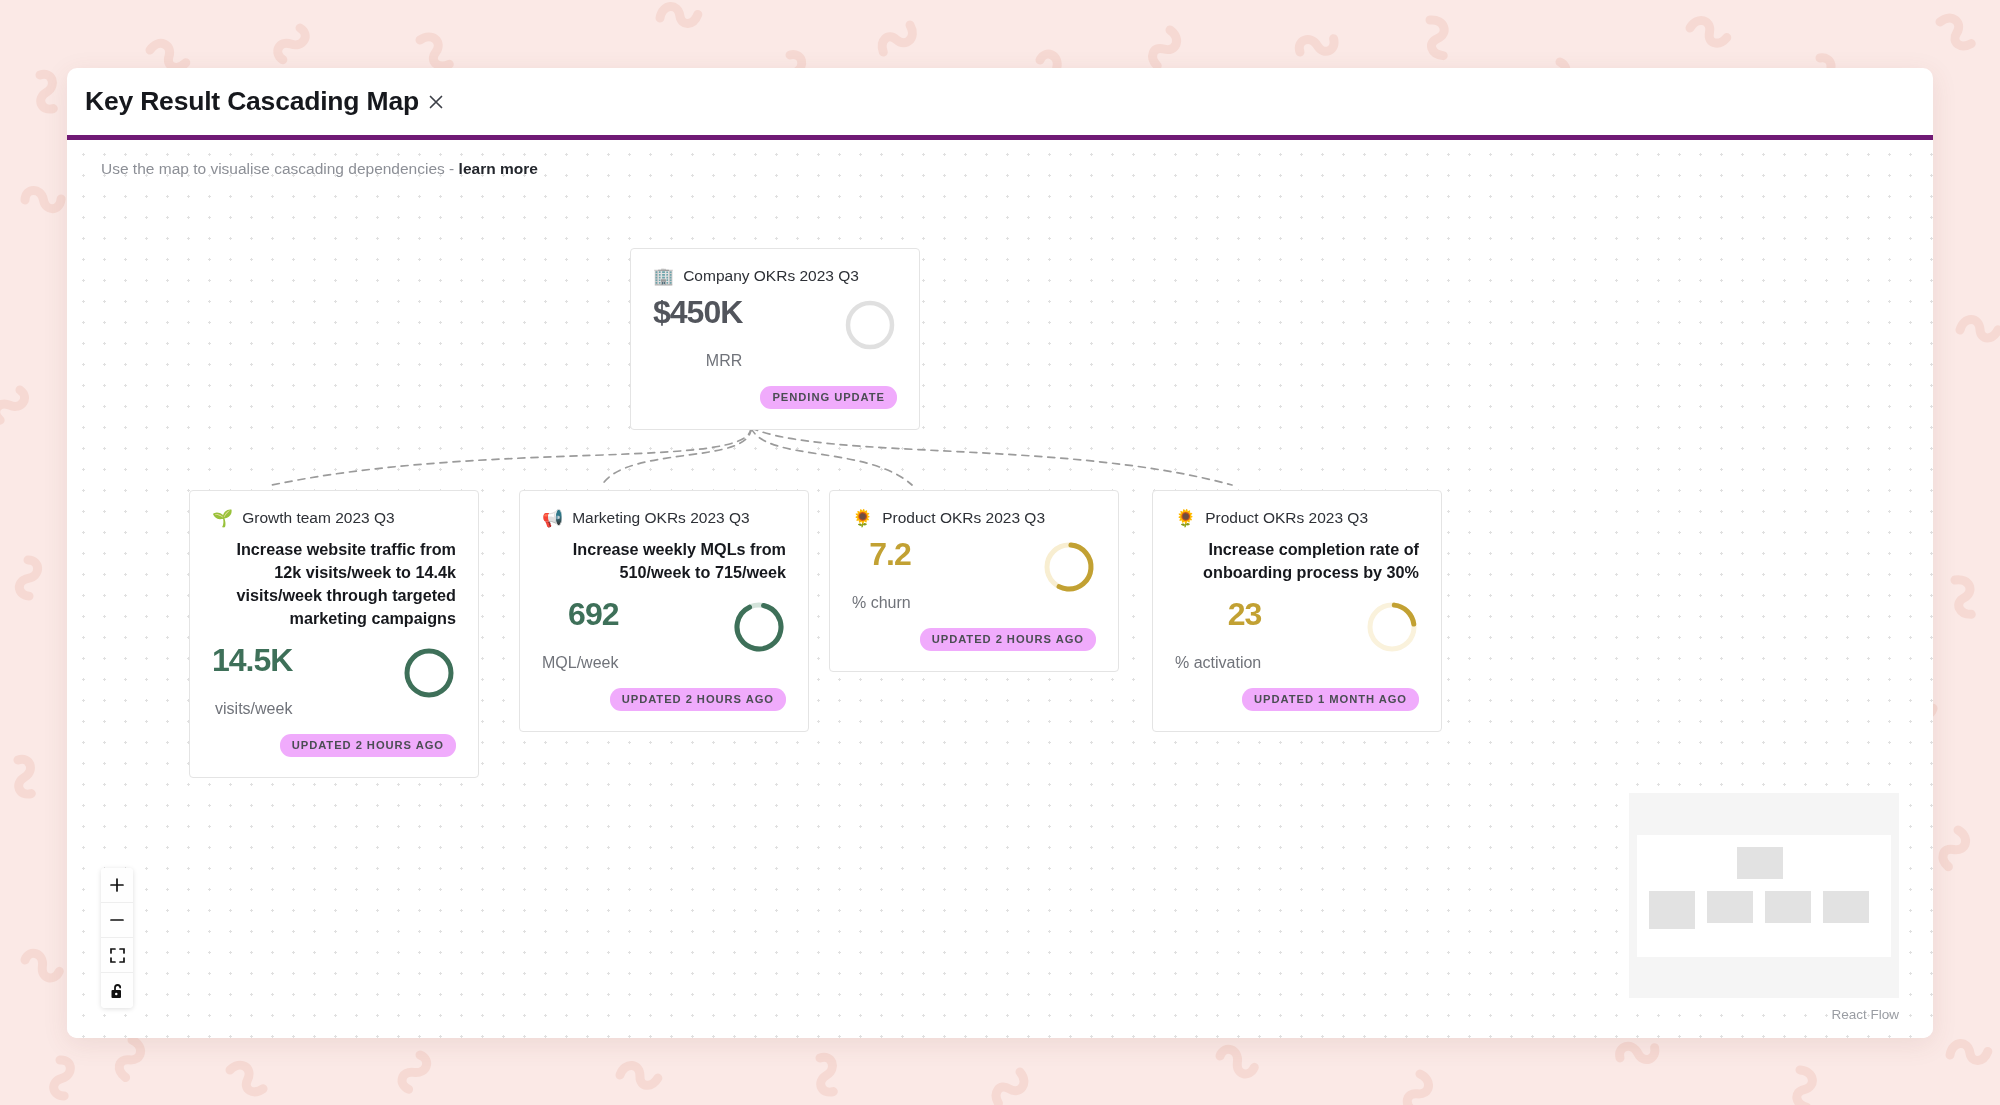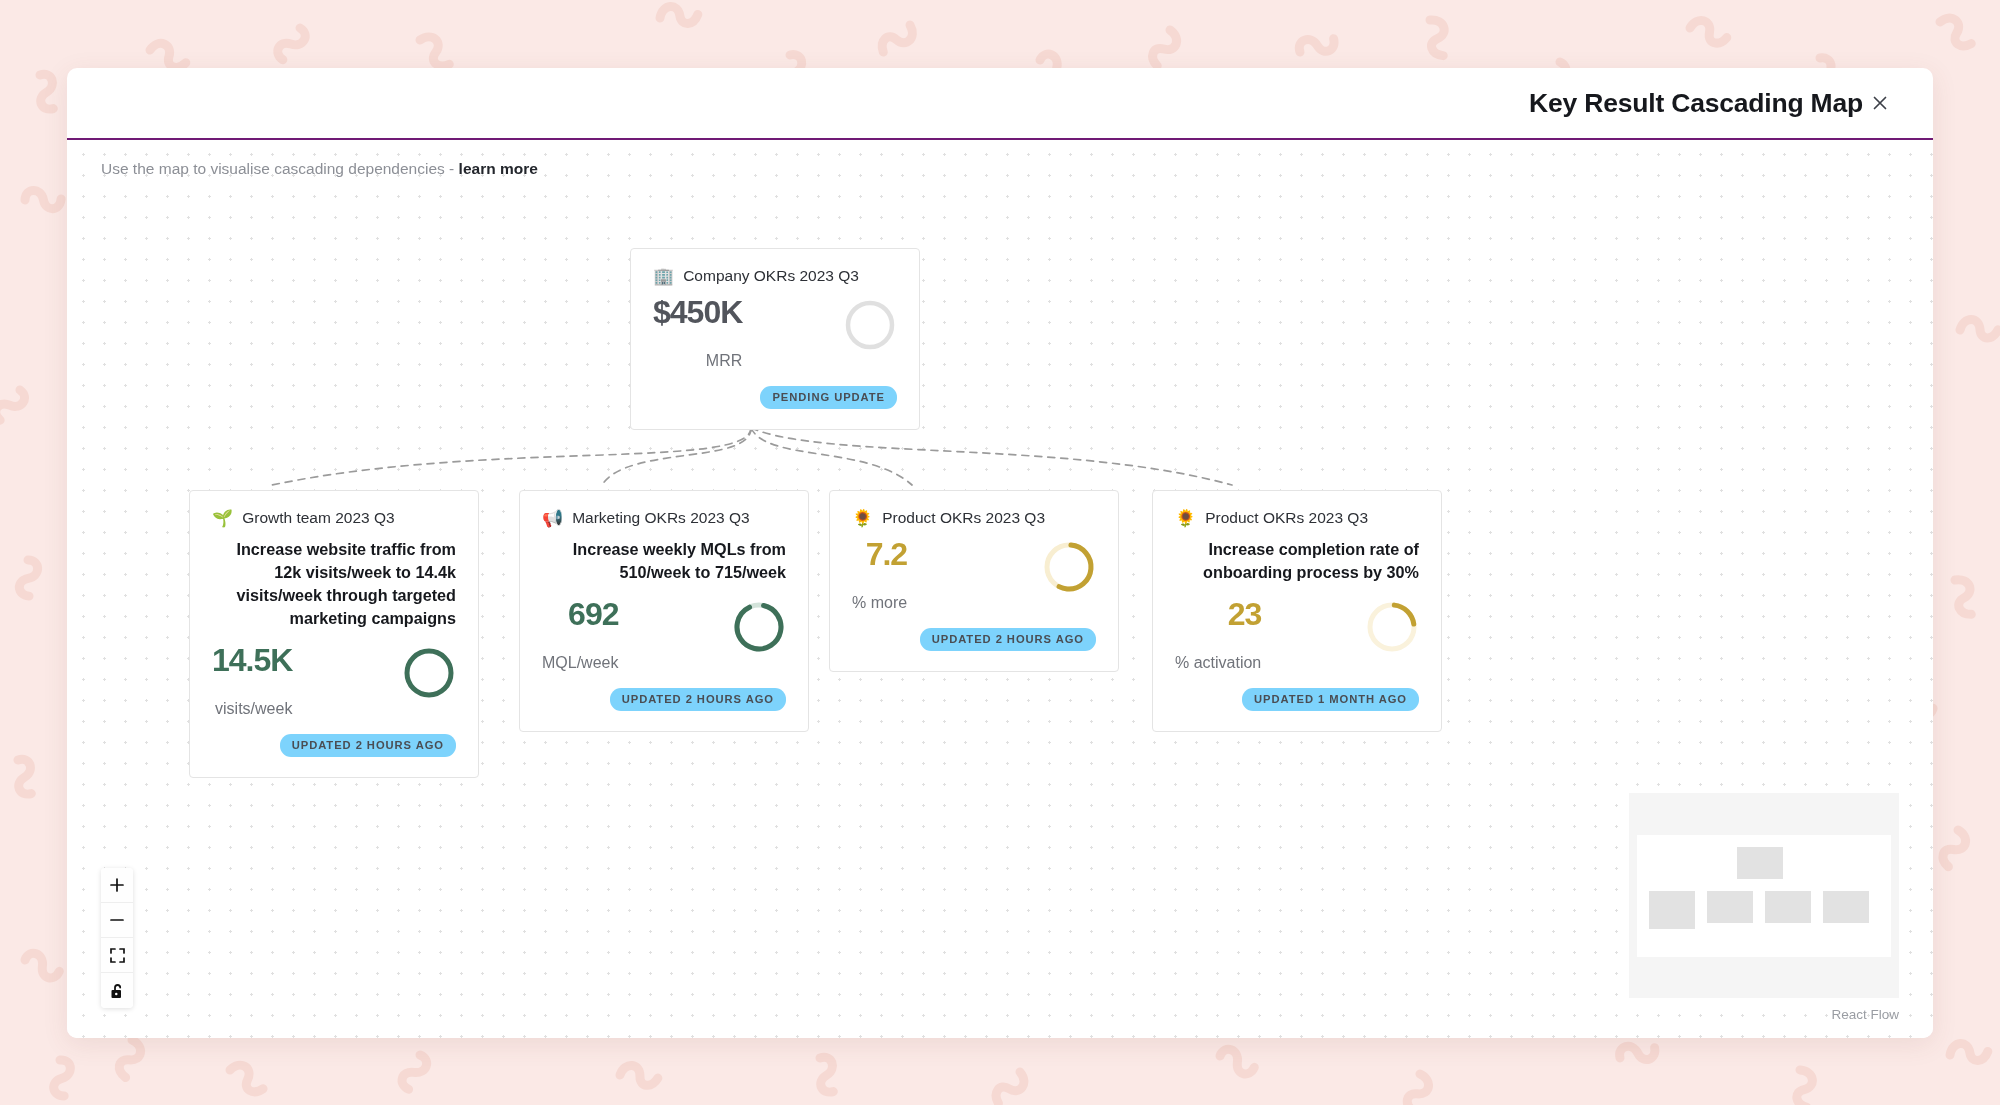--- a/index.html
+++ b/index.html
@@ -23,24 +23,24 @@
     background: #ffffff;
     border-radius: 10px;
     box-shadow: 0 6px 26px rgba(120, 70, 60, .10);
     overflow: hidden;
     display: flex;
     flex-direction: column;
   }
   .modal-header {
     height: 72px;
     flex: 0 0 72px;
-    border-bottom: 2px solid #701a75;
+    border-bottom: 5px solid #701a75;
     display: flex;
     align-items: center;
-    justify-content: flex-end;
+    justify-content: flex-start;
     padding: 0 36px 0 18px;
   }
   .modal-title {
     font-size: 26.5px;
     font-weight: bold;
     color: #16181d;
     letter-spacing: -.2px;
     padding-left: 0;
   }
   .close-btn {
@@ -122,21 +122,21 @@
   }
   .metric-unit {
     font-size: 16px;
     color: #70737a;
     margin-top: 22px;
   }
   .gauge { flex: 0 0 auto; margin-top: 2px; }
   .badge {
     display: inline-block;
     margin-top: 16px;
-    background: #7dd3fc;
+    background: #f0abfc;
     color: #4a4d53;
     border-radius: 11px;
     padding: 5px 12px 6px 12px;
     font-size: 11.2px;
     font-weight: bold;
     letter-spacing: .95px;
   }
   .val-gray  { color: #52555c; }
   .val-green { color: #3e7059; }
   .val-gold  { color: #c2a133; }
@@ -328,21 +328,21 @@
     </div>
 
     <div class="node" id="node-churn" style="left:762px; top:350px; width:290px;">
       <div class="node-head">
         <span class="node-emoji">🌻</span>
         <span class="node-parent">Product OKRs 2023 Q3</span>
       </div>
       <div class="node-body">
         <div>
           <div class="metric-value val-gold">7.2</div>
-          <div class="metric-unit">% more</div>
+          <div class="metric-unit">% churn</div>
         </div>
         <svg class="gauge" width="54" height="54" viewBox="0 0 54 54">
           <circle cx="27" cy="27" r="22" fill="none" stroke="#f8eed1" stroke-width="5"></circle>
           <circle cx="27" cy="27" r="22" fill="none" stroke="#c2a133" stroke-width="5" stroke-linecap="round" stroke-dasharray="77 138" transform="rotate(-85 27 27)"></circle>
         </svg>
       </div>
       <div class="badge">UPDATED 2 HOURS AGO</div>
     </div>
 
     <div class="node" id="node-onboarding" style="left:1085px; top:350px; width:290px;">

